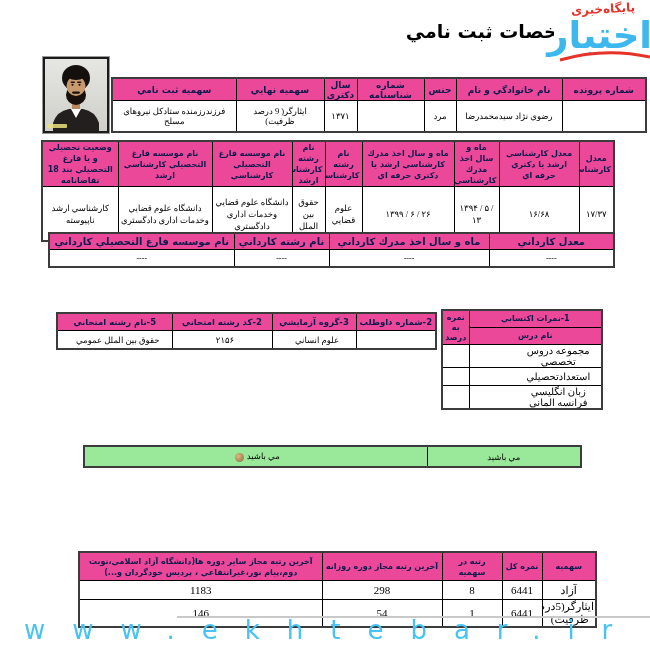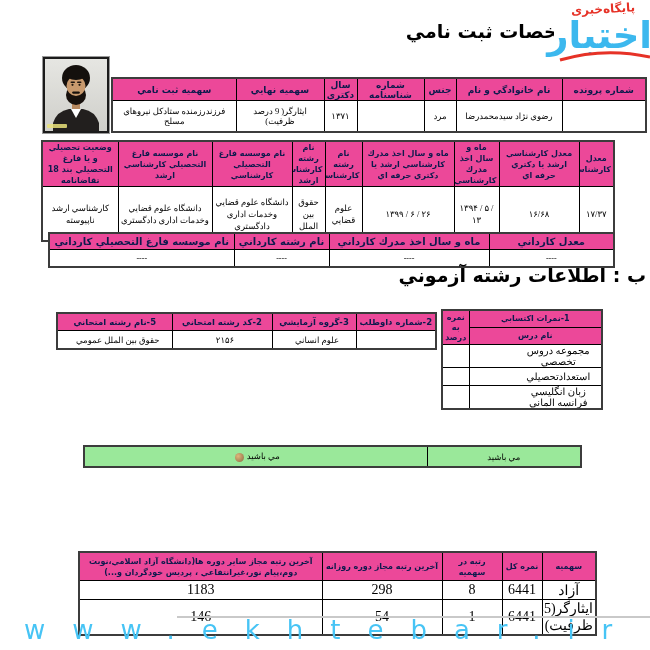--- a/index.html
+++ b/index.html
@@ -41,21 +41,21 @@
   .b-scores th{font-size:8px;height:16px;line-height:10px;}
   .b-scores td{font-size:10px;height:17px;padding-left:48px;}
   .b-info{top:312px;right:213px;width:379px;}
   .b-info th{font-size:8.5px;height:16px;margin-top:24px;}
   .b-info td{font-size:8.5px;height:17px;padding-left:8px;}
   .c-table{top:445px;right:68px;width:497px;}
   .c-table th{font-size:8px;height:20px;line-height:10px;}
   .c-table td{font-size:8.5px;height:19px;}
   .d-table{top:551px;right:53px;width:517px;}
   .d-table th{font-size:8px;height:27px;line-height:11px;}
-  .d-table td{font-size:14px;height:18px;}
+  .d-table td{font-size:11px;height:18px;}
   .emoji{display:inline-block;width:9px;height:9px;border-radius:50%;
          background:radial-gradient(circle at 35% 35%,#e0b77c,#8a6a42);
          vertical-align:middle;margin:0 3px;}
   
   .sep-line{position:absolute;top:616px;left:177px;width:473px;height:2px;background:#c9c9c9;}
   .watermark{position:absolute;top:615px;left:8px;width:650px;height:34px;
              direction:ltr;text-align:left;padding-left:16px;box-sizing:border-box;
              font-size:26px;letter-spacing:27px;white-space:nowrap;overflow:hidden;
              color:#47c4f5;font-weight:normal;}
 </style>
@@ -185,21 +185,20 @@
     </tr>
     <tr>
       <td>----</td>
       <td>----</td>
       <td>----</td>
       <td>----</td>
     </tr>
   </tbody>
     </table>
 
-  <div class="sec-title title-b">ب : اطلاعات رشته آزموني</div>
 
   <table class="b-scores">
     <colgroup>
         <col style="width:133px">
         <col style="width:27px">
       </colgroup>
     <tbody>
         <tr>
       <th>1-نمرات اكتسابي</th>
       <th rowspan="2">نمره به درصد</th>

